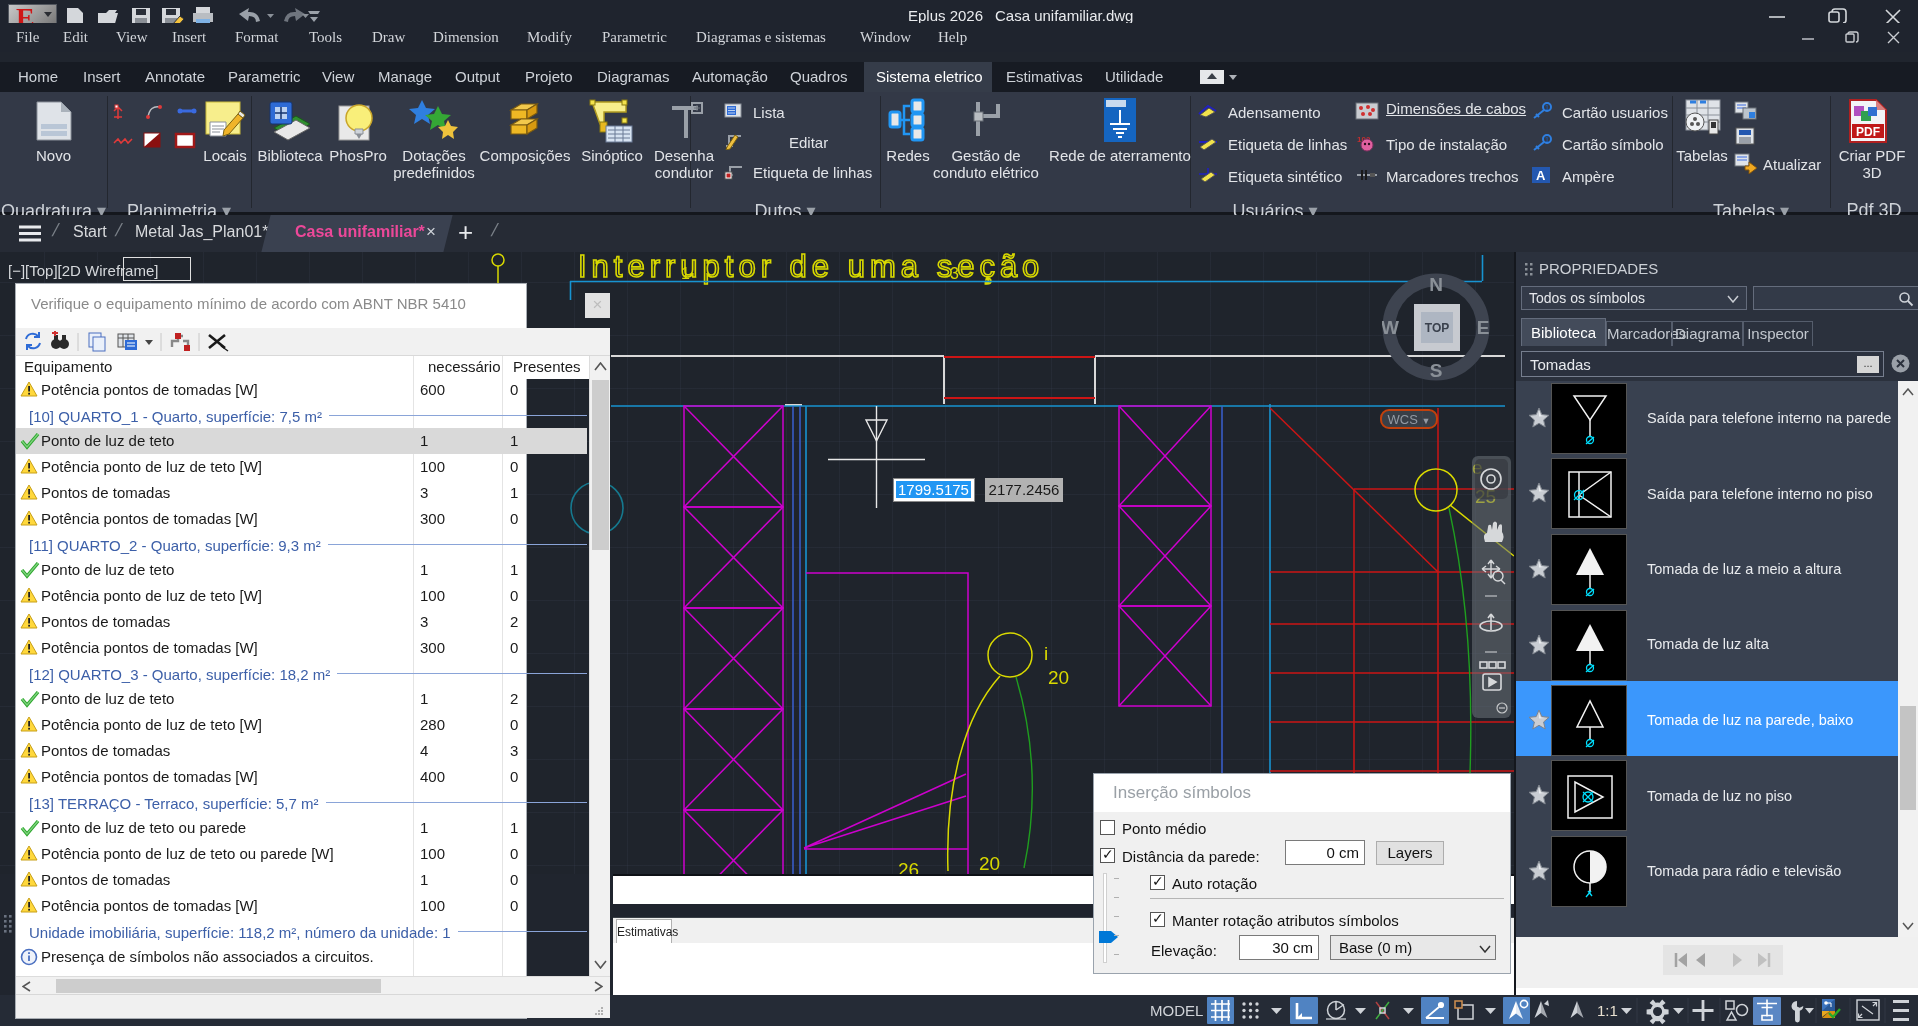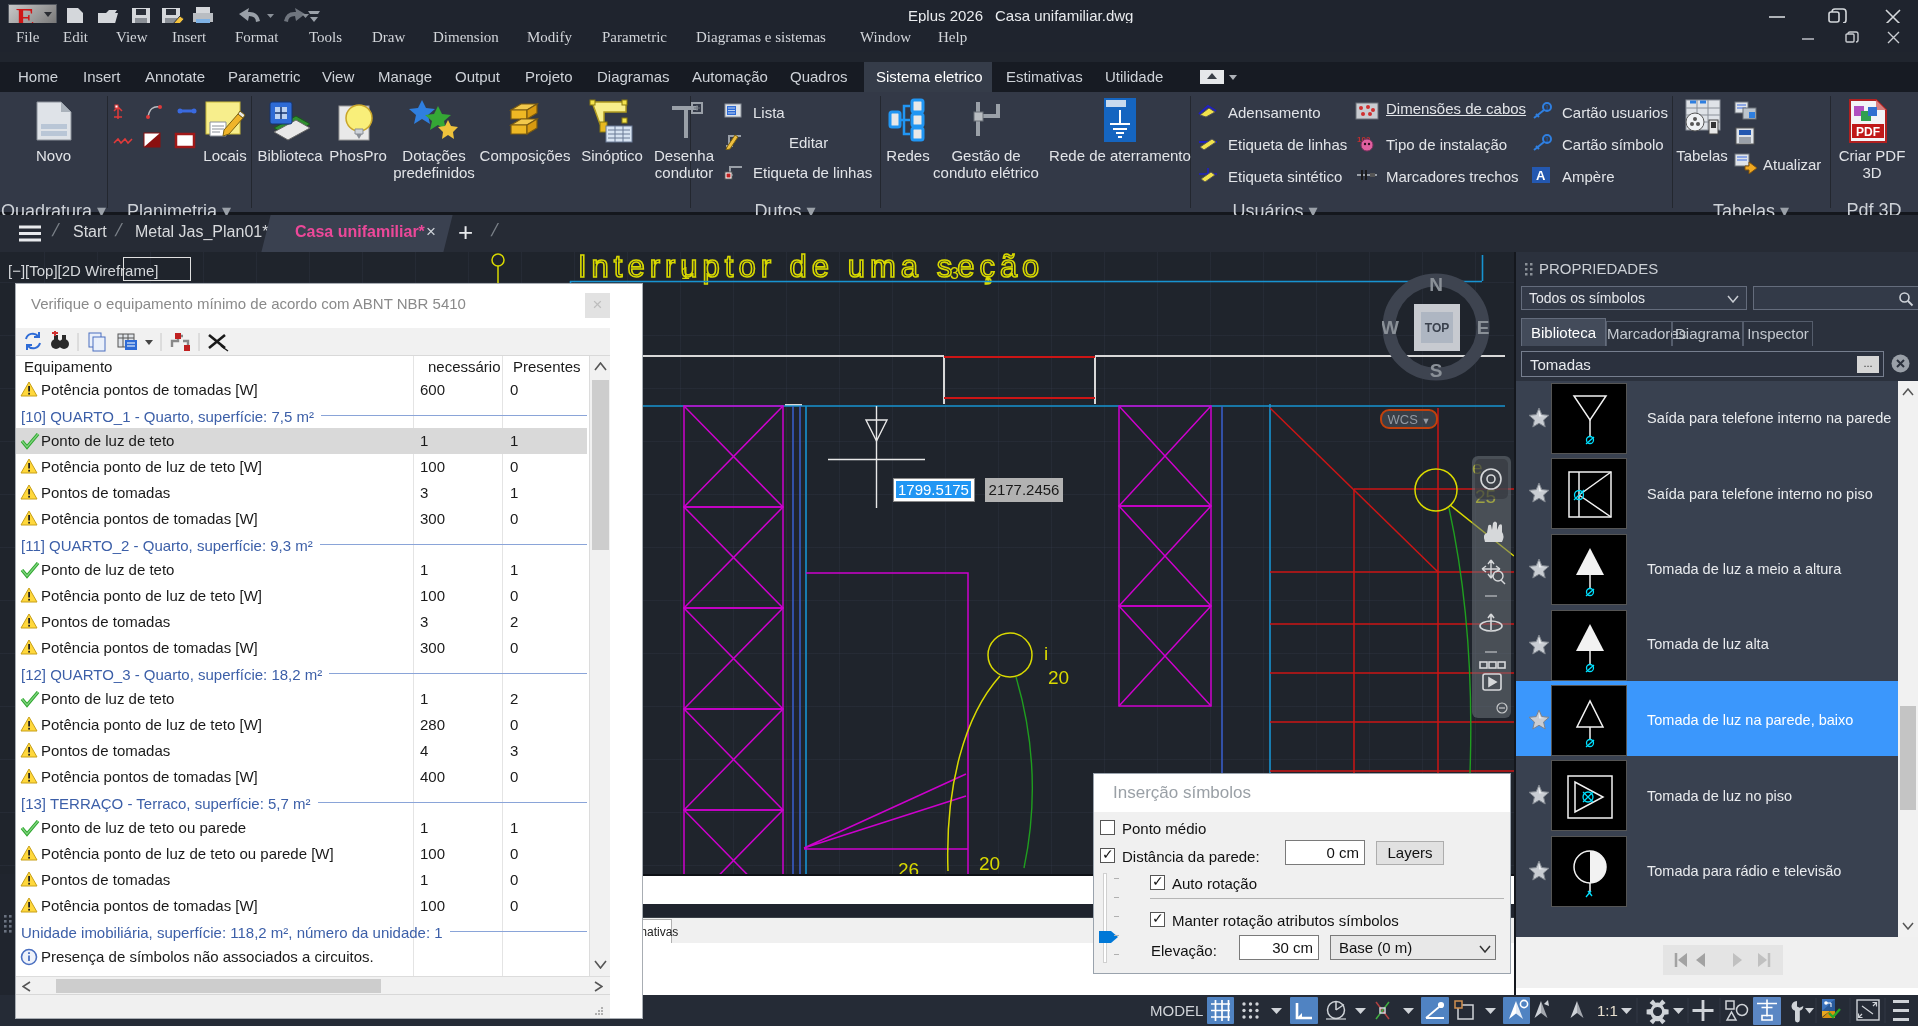--- a/index.html
+++ b/index.html
@@ -27,37 +27,37 @@
 #grid { position:absolute; left:0; top:0; width:1520px; height:622px;
   background-image:linear-gradient(rgba(120,140,170,0.07) 1px, transparent 1px),
   linear-gradient(90deg, rgba(120,140,170,0.07) 1px, transparent 1px);
   background-size:53px 53px; background-position:-9px -23px;}
 
 #cmdarea { position:absolute; left:613px; top:874px; width:1305px; height:121px; background:#1f242e; }
 
 #statusbar { position:absolute; left:0; top:995px; width:1918px; height:31px; background:#252b36;
   color:#d0d3d8; font-size:15px; }
 
-#leftpanel { position:absolute; left:15px; top:283px; width:628px; height:736px; background:#fff;
+#leftpanel { position:absolute; left:15px; top:283px; width:512px; height:736px; background:#fff;
   border:1px solid #a8adb3; font-size:15px; color:#1a1a1a; }
 
 #rightpanel { position:absolute; left:1514px; top:252px; width:404px; height:743px; background:#2b313d;
   border-left:2px solid #14171d; color:#dfe2e6; font-size:15px; }
 
 #dialog { position:absolute; left:1093px; top:773px; width:418px; height:201px; background:#f0f0f0;
   border:1px solid #9aa3ad; font-size:15px; color:#111; }
 .ck { position:absolute; width:15px; height:15px; background:#fff; border:1px solid #555; }
 .ck.c:after { content:"✓"; position:absolute; left:1px; top:-3px; font-size:14px; color:#111; }
 
 .trow { position:absolute; left:0; width:571px; height:26px; font-size:15px; color:#1a1a1a; }
 .trow .t { position:absolute; left:25px; top:4px; white-space:nowrap; }
 .trow .n1 { position:absolute; left:404px; top:4px; }
 .trow .n2 { position:absolute; left:494px; top:4px; }
 .trow svg { position:absolute; left:4px; top:4px; }
-.grp { display:flex; align-items:center; color:#3c5fa8; padding-left:5px; }
+.grp { display:flex; align-items:center; color:#3c5fa8; padding-left:13px; }
 .grp .gl { flex:1; height:1px; background:#8aa4d8; margin-left:7px; }
 .grp span.gt { white-space:nowrap; padding-top:2px; }
 </style>
 </head>
 <body>
 <div id="app">
   <div id="titlebar">
     <div class="abs" style="left:8px;top:4px;width:49px;height:27px;background:linear-gradient(135deg,#c8c8c8 0%,#9a9a9a 55%,#6f6f6f 100%);border:1px solid #52575f;">
       <span style="position:absolute;left:7px;top:-3px;font-family:'Liberation Serif',serif;font-weight:bold;font-size:28px;color:#cf1717;">E</span>
       <span style="position:absolute;right:4px;top:7px;width:0;height:0;border-left:4px solid transparent;border-right:4px solid transparent;border-top:5px solid #2a2d33;"></span>

